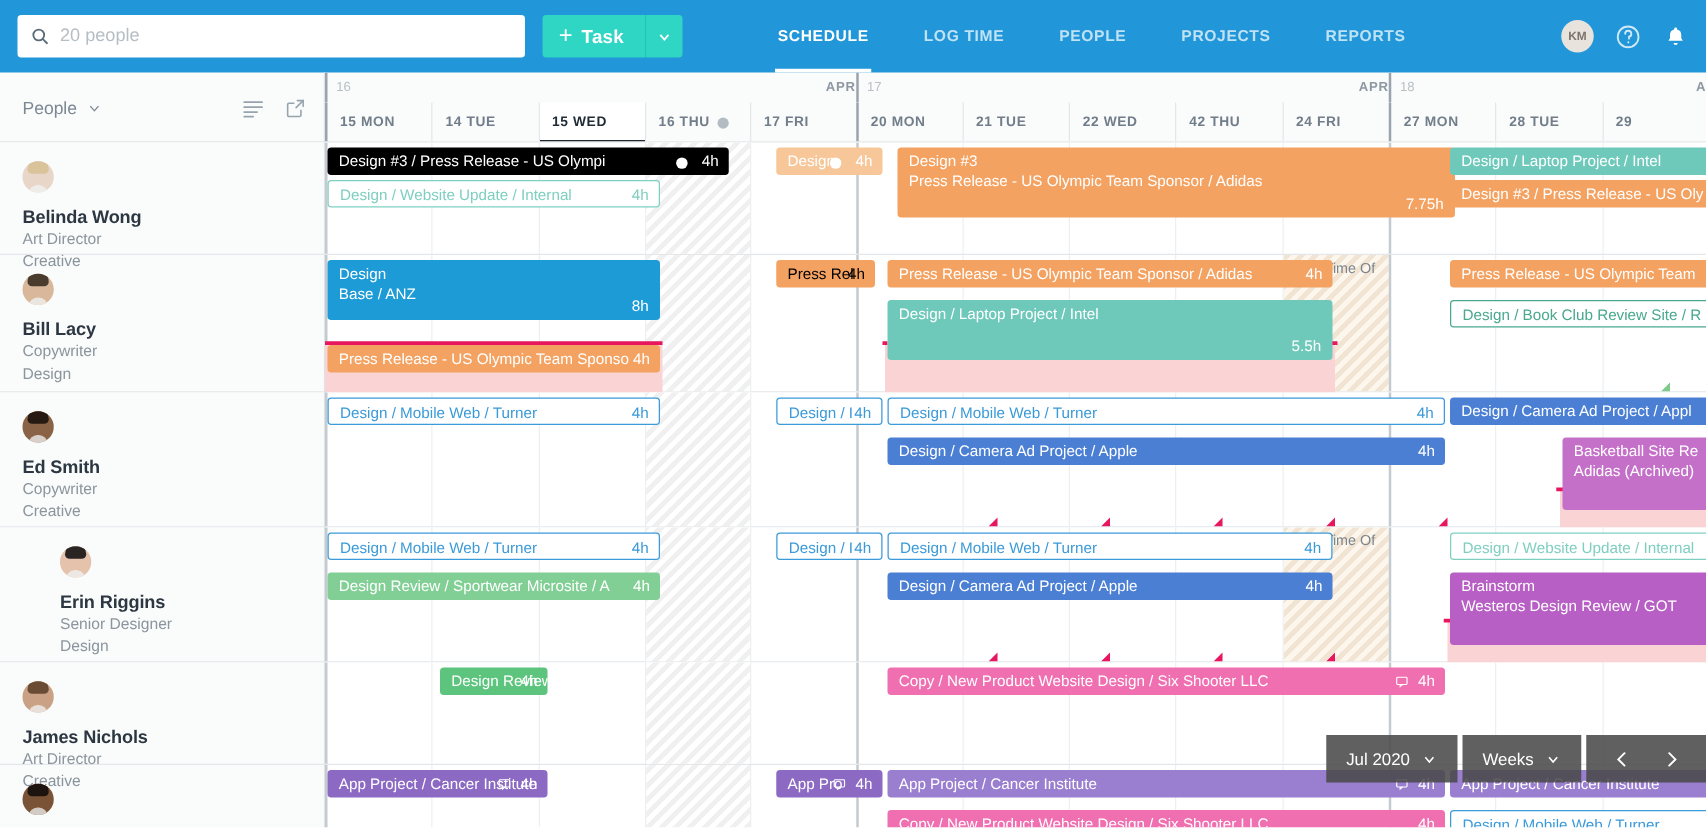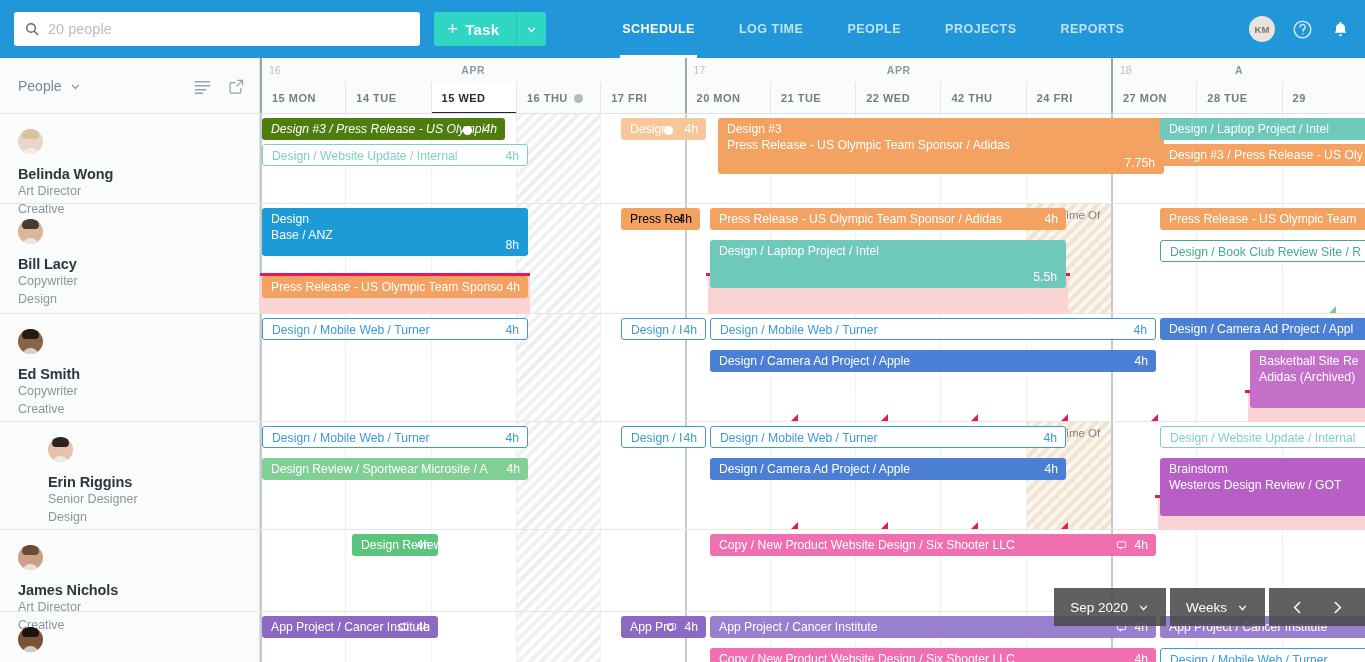--- a/index.html
+++ b/index.html
@@ -64,21 +64,21 @@
     width:260px; flex:0 0 260px; display:flex; align-items:center;
     padding:0 14px 0 18px; border-right:1px solid #dfe3e6; position:relative; height:56px;
   }
   .people-label{ font-size:14px; color:#7b8894; display:flex; align-items:center; gap:7px; cursor:pointer;}
   .subhead-left .tools{ margin-left:auto; display:flex; gap:16px; align-items:center;}
   .tool-icon{ color:#97a3ad; cursor:pointer; display:flex;}
 
   .subhead-right{ flex:1; position:relative; overflow:hidden; }
   .week-strip{ height:24px; display:flex; position:relative; }
   .week-band{
-    position:relative; display:flex; align-items:center; justify-content:center;
+    position:relative; display:flex; align-items:center; justify-content:flex-end;
     font-size:10.5px; font-weight:bold; color:#8d98a2; letter-spacing:.6px;
     border-left:2px solid #9aa4ad;
   }
   .week-band .wknum{
     position:absolute; left:7px; top:50%; transform:translateY(-50%);
     font-size:10.5px; font-weight:400; color:#b9c0c6; letter-spacing:0;
   }
   .day-strip{ display:flex; height:32px; }
   .day-cell{
     display:flex; align-items:center; padding-left:10px; gap:6px;
@@ -368,21 +368,21 @@
             <div class="daycol" style="width: 89px;"></div>
             <div class="daycol first-of-week" style="width: 90px;"></div>
             <div class="daycol" style="width: 90px;"></div>
             <div class="daycol" style="width: 90px;"></div>
             <div class="daycol" style="width: 90px;"></div>
             <div class="daycol" style="width: 90px;"></div>
             <div class="daycol first-of-week" style="width: 90px;"></div>
             <div class="daycol" style="width: 90px;"></div>
             <div class="daycol" style="width: 88px;"></div>
           </div>
-          <div class="chip" style="left: 2px; width: 243px; top: 4px; height: 22px; background: #4d7c0f; color: rgb(255, 255, 255); font-style: italic;"><span class="mini" style="float:right;margin-left:6px;margin-right:24px;margin-top:3px"><svg viewBox="0 0 24 24" width="11" height="11" fill="currentColor">
+          <div class="chip" style="left: 2px; width: 321px; top: 4px; height: 22px; background: #000000; color: rgb(255, 255, 255);"><span class="mini" style="float:right;margin-left:6px;margin-right:24px;margin-top:3px"><svg viewBox="0 0 24 24" width="11" height="11" fill="currentColor">
                 <circle cx="12" cy="12" r="10"></circle>
                 <polyline points="7,12.4 10.6,16 17,8.8" fill="none" stroke="#fff" stroke-width="2.3"></polyline>
               </svg></span><span>Design #3 / Press Release - US Olympi</span><span class="hrs top">4h</span></div>
           <div class="chip outline" style="left: 2px; width: 266px; top: 30px; height: 22px; border-color: rgb(127, 207, 193); color: rgb(127, 207, 193); background: rgb(255, 255, 255);"><span>Design / Website Update / Internal</span><span class="hrs top">4h</span></div>
           <div class="chip" style="left: 361px; width: 85px; top: 4px; height: 22px; background: rgb(247, 199, 154); color: rgb(255, 255, 255);"><span class="mini" style="float:right;margin-left:6px;margin-right:24px;margin-top:3px"><svg viewBox="0 0 24 24" width="11" height="11" fill="currentColor">
                 <circle cx="12" cy="12" r="10"></circle>
                 <polyline points="7,12.4 10.6,16 17,8.8" fill="none" stroke="#fff" stroke-width="2.3"></polyline>
               </svg></span><span>Design</span><span class="hrs top">4h</span></div>
           <div class="chip" style="left: 458px; width: 446px; top: 4px; height: 56px; background: rgb(244, 162, 97); color: rgb(255, 255, 255);"><span>Design #3</span><span class="l2">Press Release - US Olympic Team Sponsor / Adidas</span><span class="hrs bot">7.75h</span></div>
           <div class="chip" style="left: 900px; width: 264px; top: 4px; height: 22px; background: rgb(110, 201, 187); color: rgb(255, 255, 255);"><span>Design / Laptop Project / Intel</span></div>
@@ -533,21 +533,21 @@
                 <polyline points="9,16.5 9,20 13,16.5"></polyline>
               </svg></span><span class="hrs top">4h</span></div>
           <div class="chip" style="left: 450px; width: 446px; top: 36px; height: 22px; background: rgb(239, 111, 176); color: rgb(255, 255, 255);"><span>Copy / New Product Website Design / Six Shooter LLC</span><span class="hrs top">4h</span></div>
           <div class="chip" style="left: 900px; width: 264px; top: 4px; height: 22px; background: rgb(154, 126, 208); color: rgb(255, 255, 255);"><span>App Project / Cancer Institute</span></div>
           <div class="chip outline" style="left: 900px; width: 264px; top: 36px; height: 22px; border-color: rgb(59, 154, 217); color: rgb(59, 154, 217); background: rgb(255, 255, 255);"><span>Design / Mobile Web / Turner</span></div>
         </div>
       </div>
 
     <div class="floatbar">
       <div class="fb">
-        <span>Sep 2020</span>
+        <span>Jul 2020</span>
         <svg viewBox="0 0 24 24" width="13" height="13" fill="none" stroke="currentColor" stroke-width="2.4">
             <polyline points="6,9 12,16 18,9"></polyline>
           </svg>
       </div>
       <div class="fb">
         <span>Weeks</span>
         <svg viewBox="0 0 24 24" width="13" height="13" fill="none" stroke="currentColor" stroke-width="2.4">
             <polyline points="6,9 12,16 18,9"></polyline>
           </svg>
       </div>

